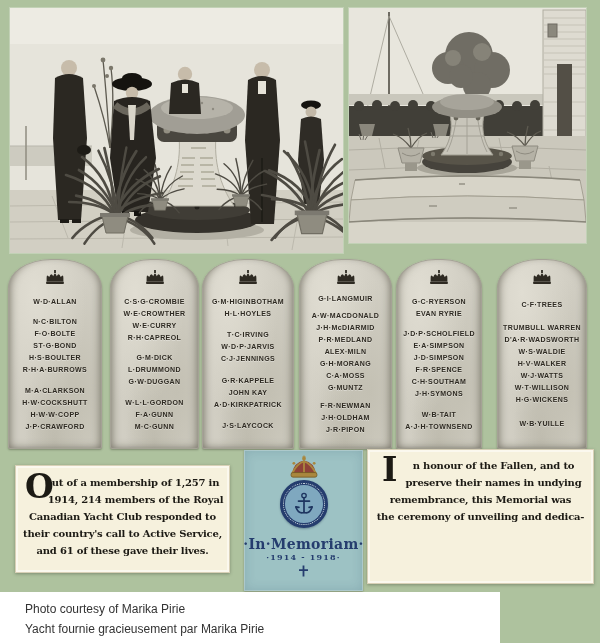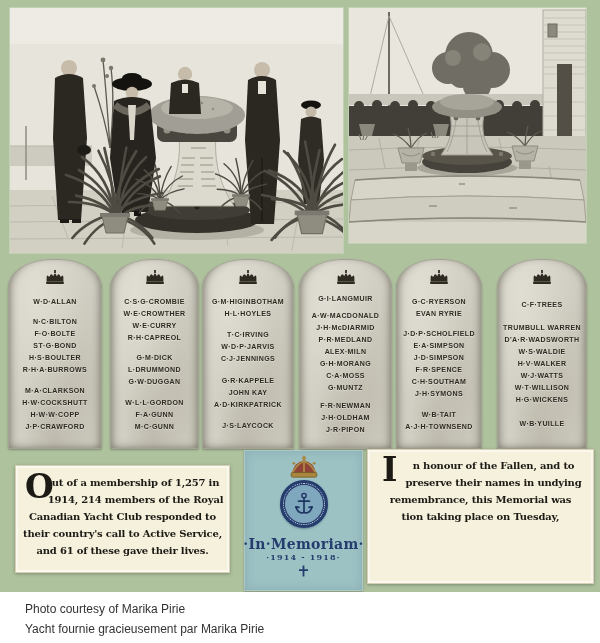--- a/index.html
+++ b/index.html
@@ -88,21 +88,21 @@
     font-size:14px;letter-spacing:.3px;white-space:nowrap;
   }
   .em-dates{
     margin-top:0;color:var(--navy,#253d6e);
     font-family:"DejaVu Serif","Liberation Serif",serif;font-weight:bold;
     font-size:8px;letter-spacing:1.2px;
   }
   .em-cross{width:9px;height:12px;margin-top:3px;fill:var(--navy,#253d6e);}
   
   .caption{
-    position:absolute;left:0;top:592px;width:600px;height:51px;
+    position:absolute;left:0;top:592px;width:500px;height:51px;
     background:var(--caption-bg,#ffffff);
     padding:7px 0 0 25px;box-sizing:border-box;
   }
   .cap-line{font:12px/20px "Liberation Sans",sans-serif;color:var(--caption-text,#333333);}
 </style>
 </head>
 <body>
 
 <div id="page">
 
@@ -541,21 +541,21 @@
     <svg class="em-cross" viewBox="0 0 10 12">
       <path d="M4 0 H6 V4 H10 V6 H6 V12 H4 V6 H0 V4 H4 Z"></path>
     </svg>
   </div>
 
   <div class="panel panel-right">
     <span class="dropcap">I</span>
     <div class="bl-line indent">n honour of the Fallen, and to</div>
     <div class="bl-line indent">preserve their names in undying</div>
     <div class="bl-line">remembrance, this Memorial was</div>
-    <div class="bl-line">tion taking place on Tuesday,</div>
+    <div class="bl-line">the ceremony of unveiling and dedica-</div>
   </div>
 
   <div class="caption">
     <div class="cap-line">Photo courtesy of Marika Pirie</div>
     <div class="cap-line">Yacht fournie gracieusement par Marika Pirie</div>
   </div>
 
 </div>
 
 </body></html>

